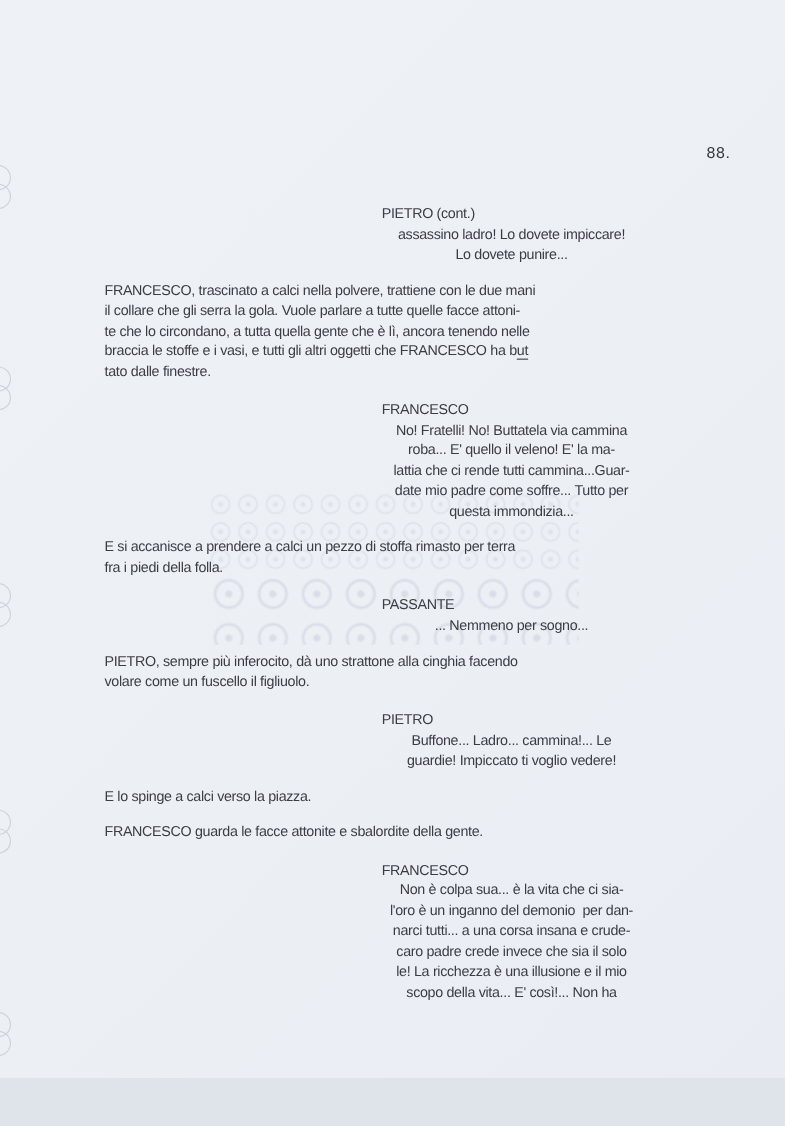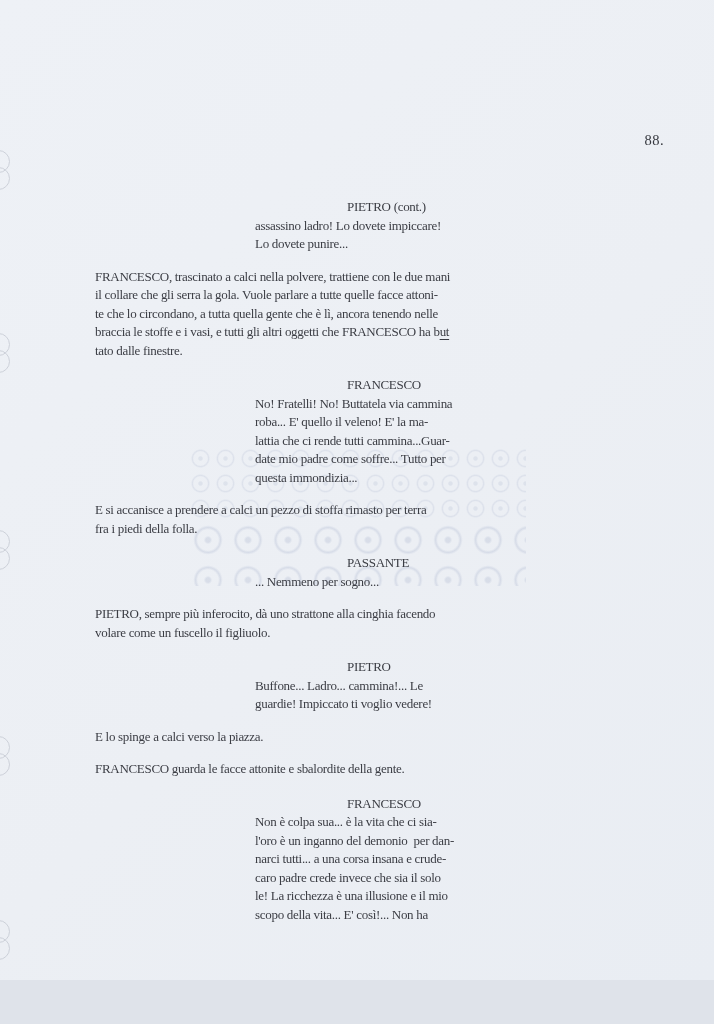--- a/index.html
+++ b/index.html
@@ -7,44 +7,44 @@
     padding: 0;
     background: #dfe3ea;
   }
   .page {
     position: relative;
     width: 714px;
     height: 980px;
     background: linear-gradient(135deg, #eef1f6 0%, #ecEFf4 55%, #e9edf3 100%);
     background-color: #edf0f5;
     overflow: hidden;
-    font-family: Liberation Serif, serif;
+    font-family: Liberation Sans, sans-serif;
     color: #3b3d44;
   }
   .page-number {
     position: absolute;
     top: 132px;
     right: 50px;
     font-size: 14.5px;
     letter-spacing: 0.5px;
     color: #36383f;
   }
   .content {
     position: absolute;
     left: 95px;
-    top: 198px;
+    top: 185px;
     width: 580px;
     font-size: 13px;
     letter-spacing: -0.3px;
     line-height: 18.5px;
   }
   .content .line { white-space: pre; }
   .blk-character { margin-left: 252px; margin-top: 16px; }
   .blk-character:first-child { margin-top: 0; }
-  .blk-dialogue  { margin-left: 160px; margin-top: 0; }
+  .blk-dialogue  { margin-left: 160px; margin-top: 0; text-align: center; }
   .blk-parenthetical { margin-left: 203px; margin-top: 0; }
   .blk-action    { margin-top: 14px; }
   .u-cont { text-decoration: underline; text-underline-offset: 3px; }
 
   
   .watermark {
     position: absolute;
     left: 188px;
     top: 446px;
     width: 338px;

